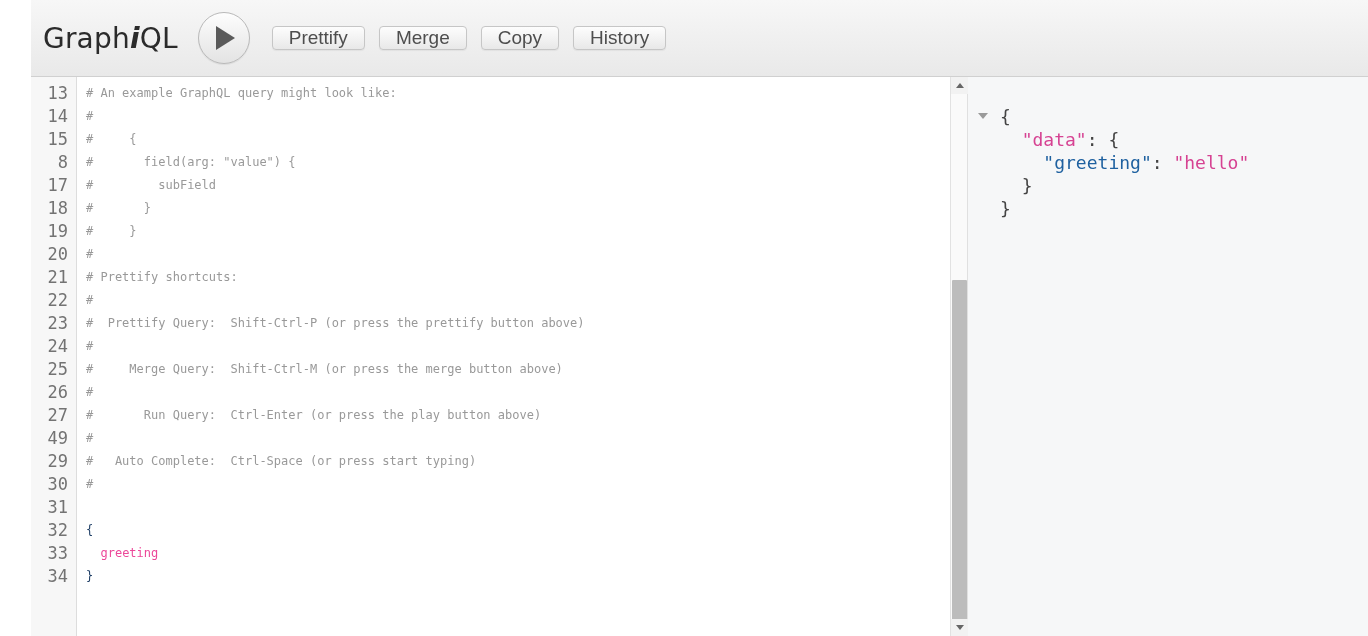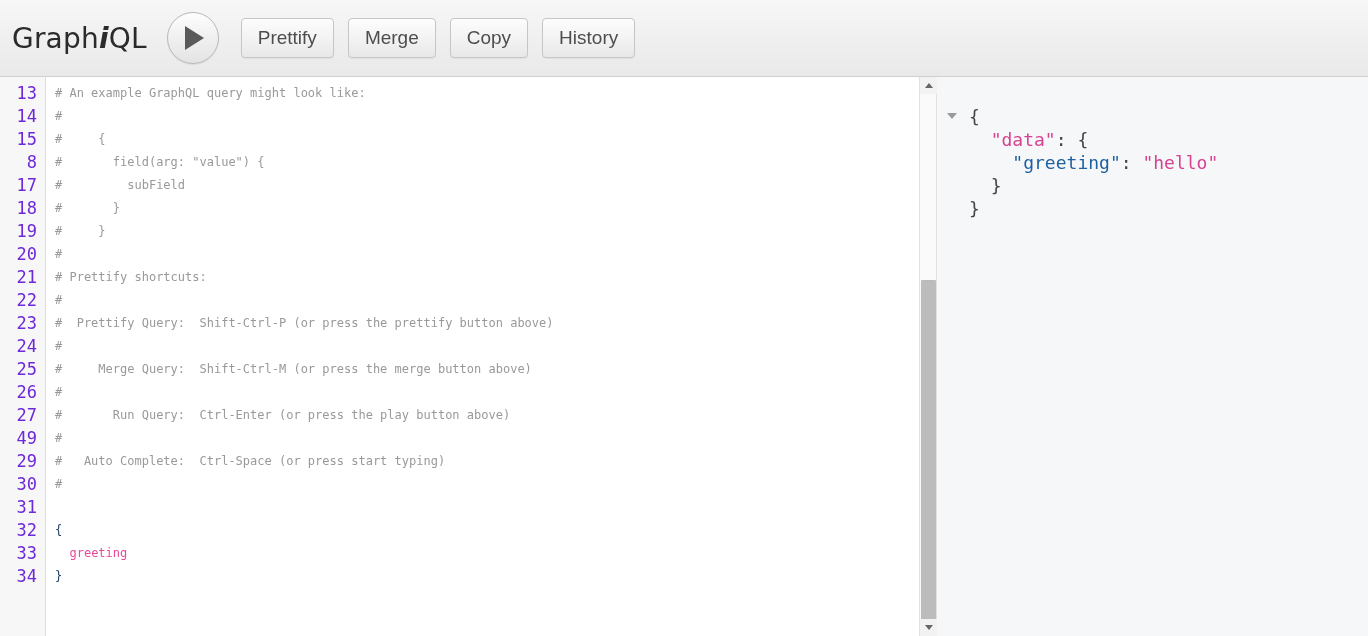--- a/index.html
+++ b/index.html
@@ -2,21 +2,21 @@
 <html><head>
 <meta charset="utf-8">
 <style>
   * { box-sizing: border-box; margin: 0; padding: 0; }
   html, body {
     width: 1368px; height: 636px;
     overflow: hidden;
     background: #fff;
     font-family: "Liberation Sans", sans-serif;
   }
-  #app { width: 1368px; height: 636px; display: flex; flex-direction: column; }
+  #app { width: 1368px; height: 636px; display: flex; flex-direction: column; padding-left: 31px; }
 
   
   .topbar {
     height: 77px; flex: 0 0 77px;
     display: flex; align-items: center;
     padding-left: 12px;
     background: linear-gradient(#f7f7f7 0%, #efefef 55%, #e9e9e9 100%);
     border-bottom: 1px solid #d0d0d0;
   }
   .logo {
@@ -35,21 +35,21 @@
     box-shadow: 0 1px 1px rgba(0,0,0,.07);
   }
   .play-tri {
     width: 0; height: 0; margin-left: 4px;
     border-top: 12px solid transparent;
     border-bottom: 12px solid transparent;
     border-left: 19px solid #5a5a5a;
   }
 
   .tb-btn {
-    height: 40px; padding: 0 16px; margin-right: 14px;
+    height: 24px; padding: 0 16px; margin-right: 14px;
     border: 1px solid #c6c6c6; border-radius: 4px;
     background: linear-gradient(#fdfdfd 0%, #f3f3f3 50%, #e8e8e8 100%);
     color: #4e4e4e; font-size: 19px; cursor: pointer;
     font-family: "Liberation Sans", sans-serif;
     box-shadow: 0 1px 1px rgba(0,0,0,.05);
     display: flex; align-items: center;
   }
 
   
   .panes { flex: 1; display: flex; min-height: 0; position: relative; }
@@ -60,21 +60,21 @@
     display: flex; background: #fff; position: relative;
     border-right: 1px solid #e0e0e0;
   }
   .gutter {
     width: 46px; flex: 0 0 46px;
     background: #f7f7f7; border-right: 1px solid #ddd;
     padding-top: 5px; text-align: right;
   }
   .gutter div {
     height: 23px; line-height: 23px; padding-right: 8px;
-    color: #6d28d9; font-size: 17px;
+    color: #737373; font-size: 17px;
     font-family: "DejaVu Sans Mono", monospace;
   }
   .code {
     flex: 1; padding-top: 5px; padding-left: 9px;
     overflow: hidden;
   }
   .code div {
     height: 23px; line-height: 23px;
     font-family: "DejaVu Sans Mono", monospace;
     font-size: 12px; white-space: pre; color: #999;

